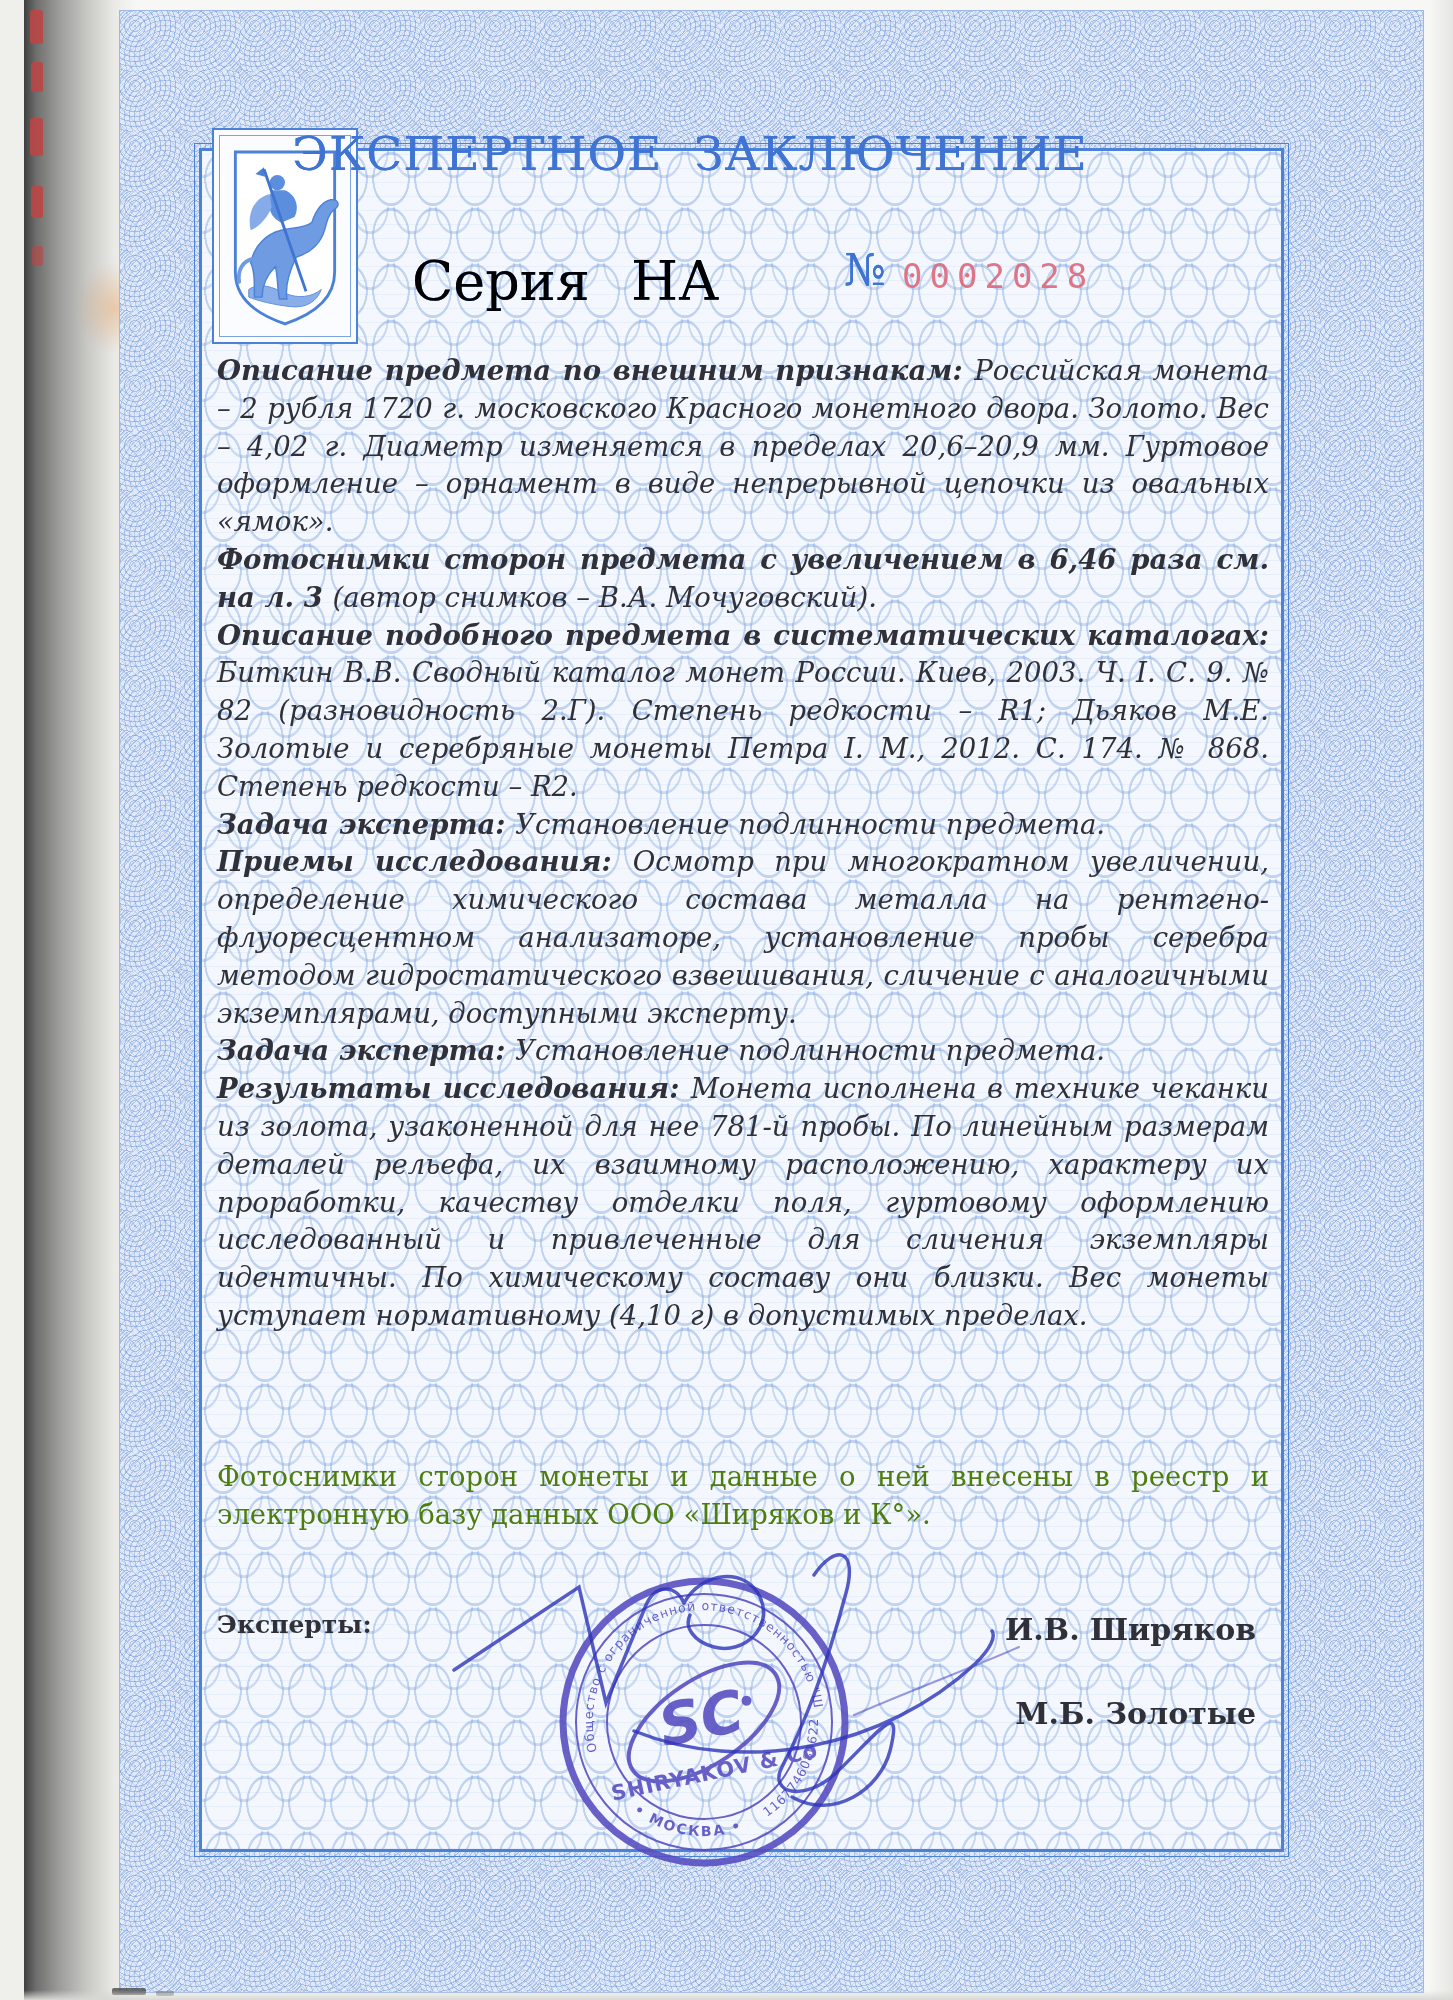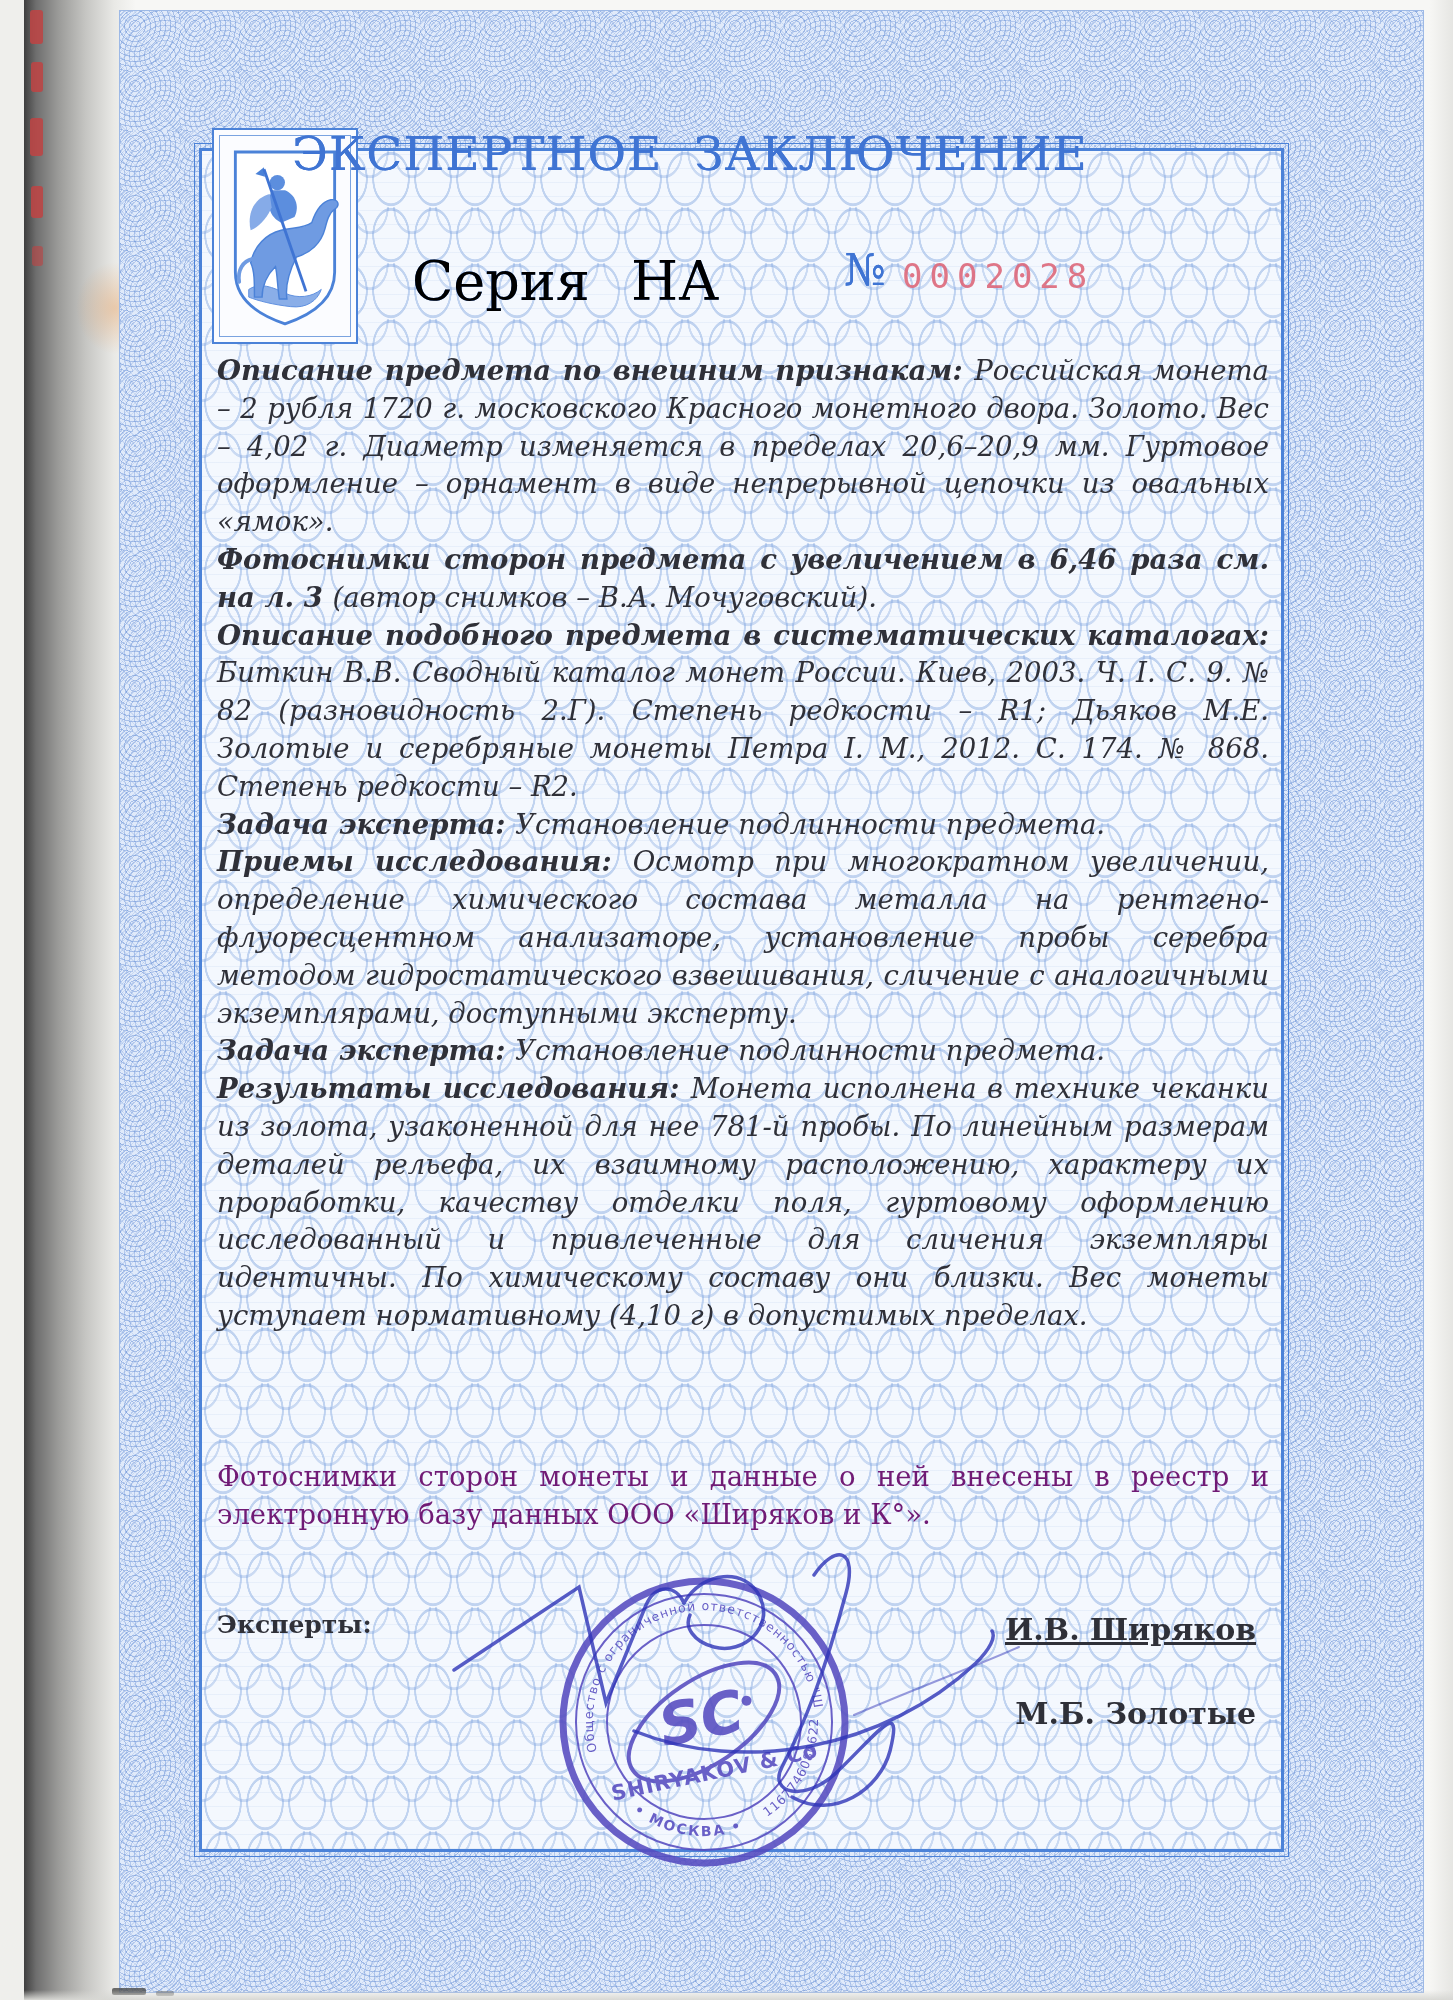--- a/index.html
+++ b/index.html
@@ -52,27 +52,27 @@
   .serial{position:absolute;left:878px;top:256px;font-family:"DejaVu Sans Mono",monospace;font-size:34px;
     color:#de6b7d;letter-spacing:7px;opacity:.92;}
 
   
   .bodytext{position:absolute;left:193px;top:352px;width:1052px;font-size:27.5px;line-height:37.8px;
     color:#2f3038;text-align:justify;}
   .bodytext p{margin:0;font-style:italic;}
   .lead{font-weight:bold;}
   .lead::after{content:" ";}
   .registry{position:absolute;left:193px;top:1458px;width:1052px;font-size:27.5px;line-height:37.8px;
-    color:#701a75;text-align:justify;}
+    color:#4d7c0f;text-align:justify;}
   .registry p{margin:0;}
 
   
   .experts-label{position:absolute;left:193px;top:1610px;font-size:25px;font-weight:bold;color:#2f3038;}
   .name{position:absolute;width:282px;left:950px;text-align:right;font-size:30px;font-weight:bold;color:#2f3038;}
-  .name1{top:1612px;text-decoration:underline;}
+  .name1{top:1612px;}
   .name2{top:1696px;}
 
   .stamp{position:absolute;left:530px;top:1572px;width:300px;height:300px;opacity:.88;}
   .sig{position:absolute;left:360px;top:1535px;width:640px;height:330px;}
 </style>
 </head>
 <body>
 
 <div class="page">
 

